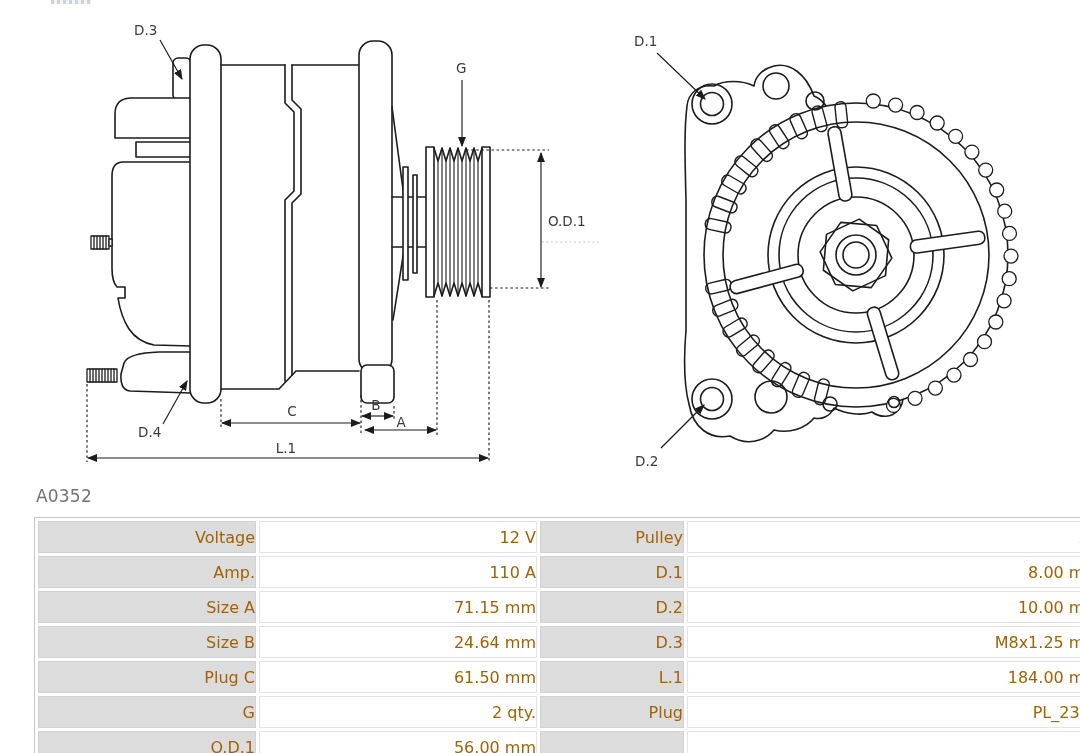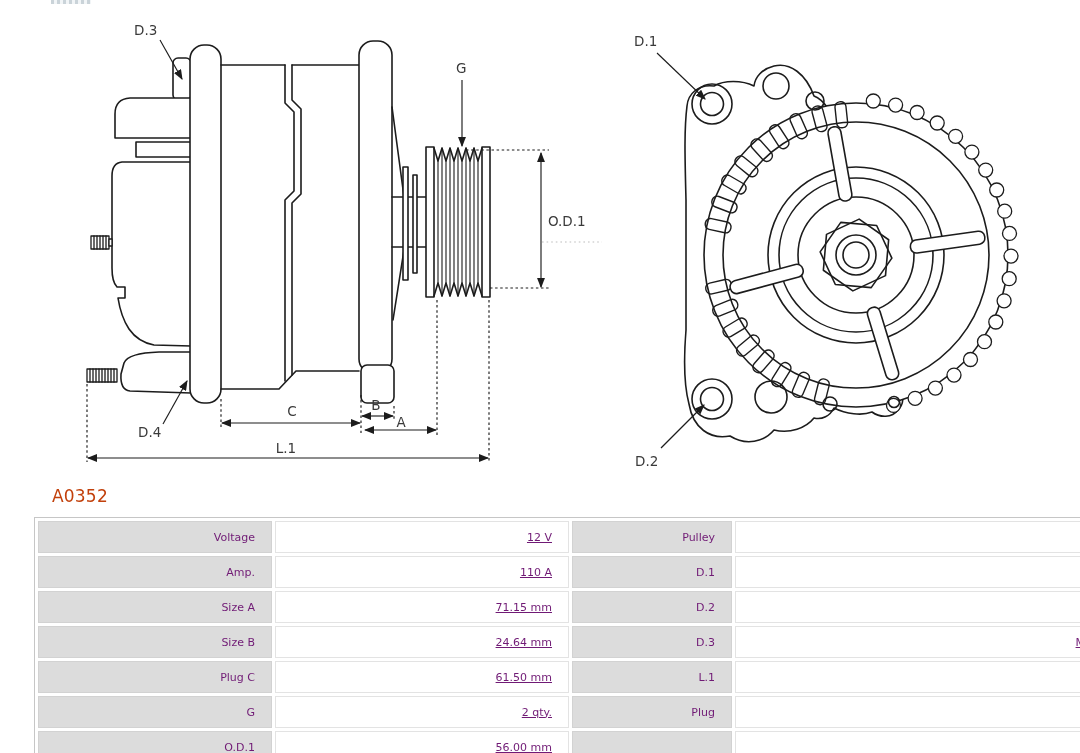--- a/index.html
+++ b/index.html
@@ -1,29 +1,29 @@
 <!DOCTYPE html>
 <html><head>
 <meta charset="utf-8">
 <style>
   html,body{margin:0;padding:0;background:#fff;}
   .page{position:relative;width:1080px;height:753px;background:#fff;overflow:hidden;
         font-family:"DejaVu Sans","Liberation Sans",sans-serif;margin-left:24px;}
   .artifact{position:absolute;left:27px;top:0;width:40px;height:4px;opacity:.55;
         background:repeating-linear-gradient(90deg,#9fb0ba 0 3px,#e7edf1 3px 6px);}
   #diagram{position:absolute;left:0;top:0;}
-  .part-number{position:absolute;left:28px;top:486px;margin:0;font-size:17px;
-        font-weight:400;color:#c2410c;letter-spacing:.2px;}
+  .part-number{position:absolute;left:12px;top:486px;margin:0;font-size:17px;
+        font-weight:400;color:#737373;letter-spacing:.2px;}
   table.spec{position:absolute;left:10px;top:517px;width:1060px;
         border:1px solid #c6c6c6;border-collapse:separate;border-spacing:3px;
         table-layout:fixed;background:#fff;}
-  table.spec td{height:30px;font-size:11px;color:#701a75;text-align:right;
-        padding:0 16px 0 4px;overflow:hidden;white-space:nowrap;}
+  table.spec td{height:30px;font-size:16px;color:#a16207;text-align:right;
+        padding:0 0 0 4px;overflow:hidden;white-space:nowrap;}
   td.lab{background:#dcdcdc;border:1px solid #d2d2d2;}
-  td.val{background:#ffffff;border:1px solid #e3e3e3;text-decoration:underline;}
+  td.val{background:#ffffff;border:1px solid #e3e3e3;}
   .w1{width:212px}.w2{width:272px}.w3{width:138px}.w4{width:408px}
   svg text{font-family:"DejaVu Sans","Liberation Sans",sans-serif;font-size:13.5px;fill:#3a3a3a;}
 </style>
 </head>
 <body>
 
 <div class="page">
 
   <div class="artifact"></div>
 

